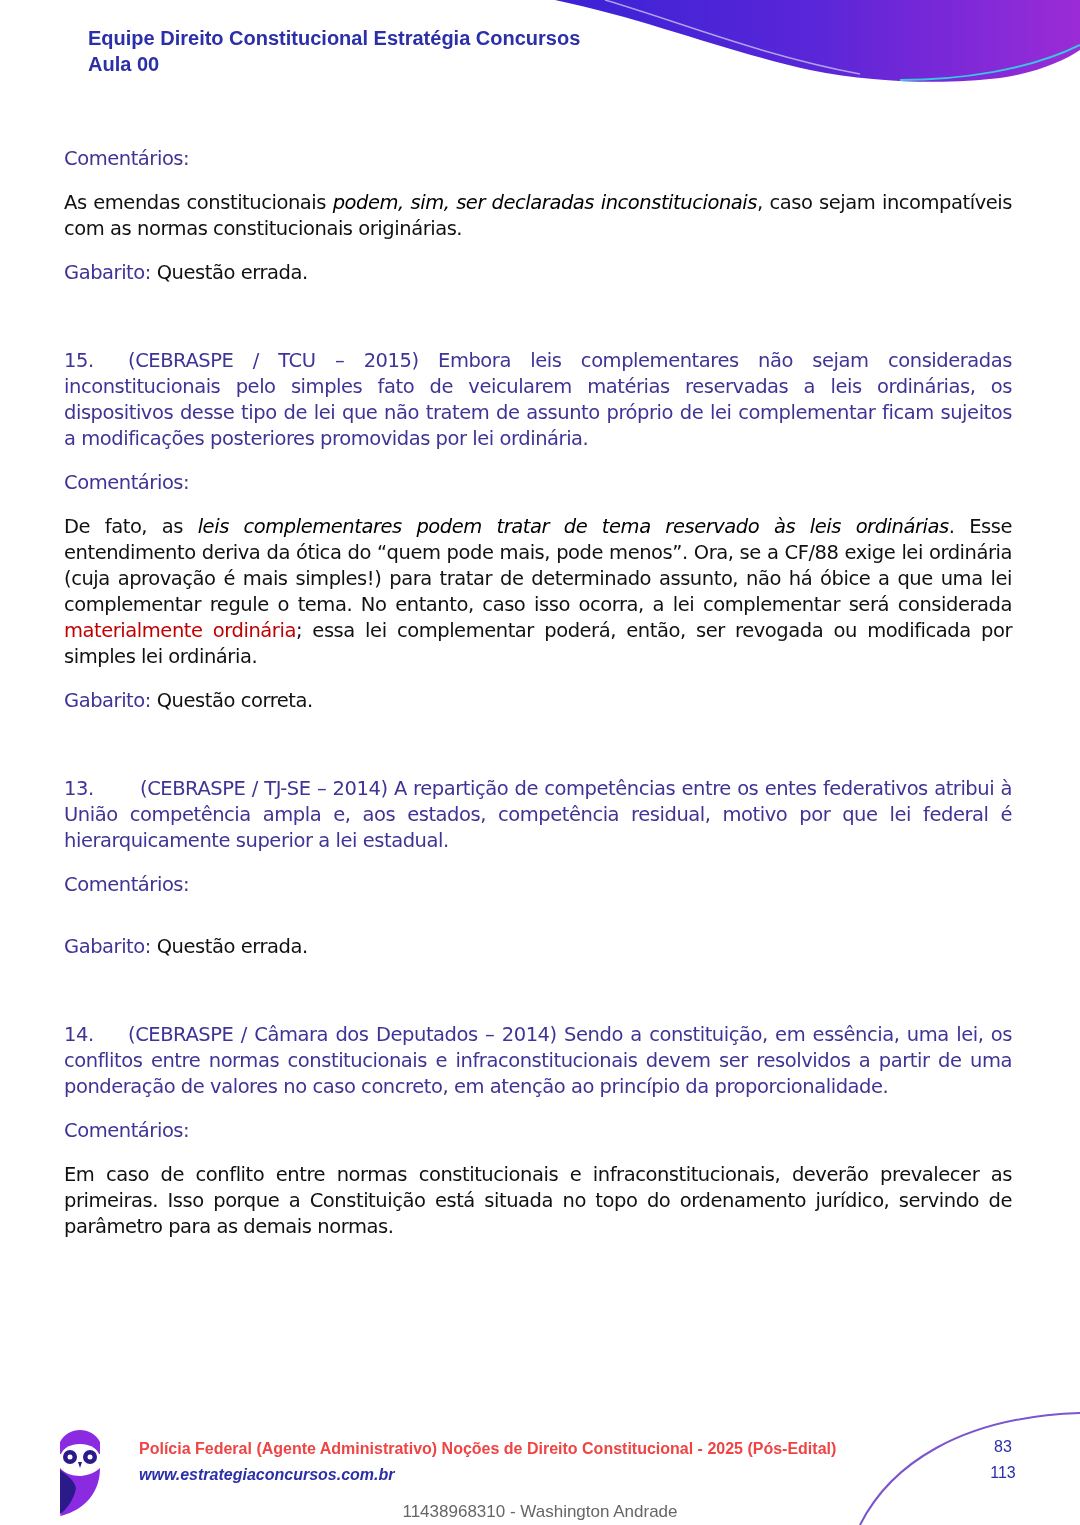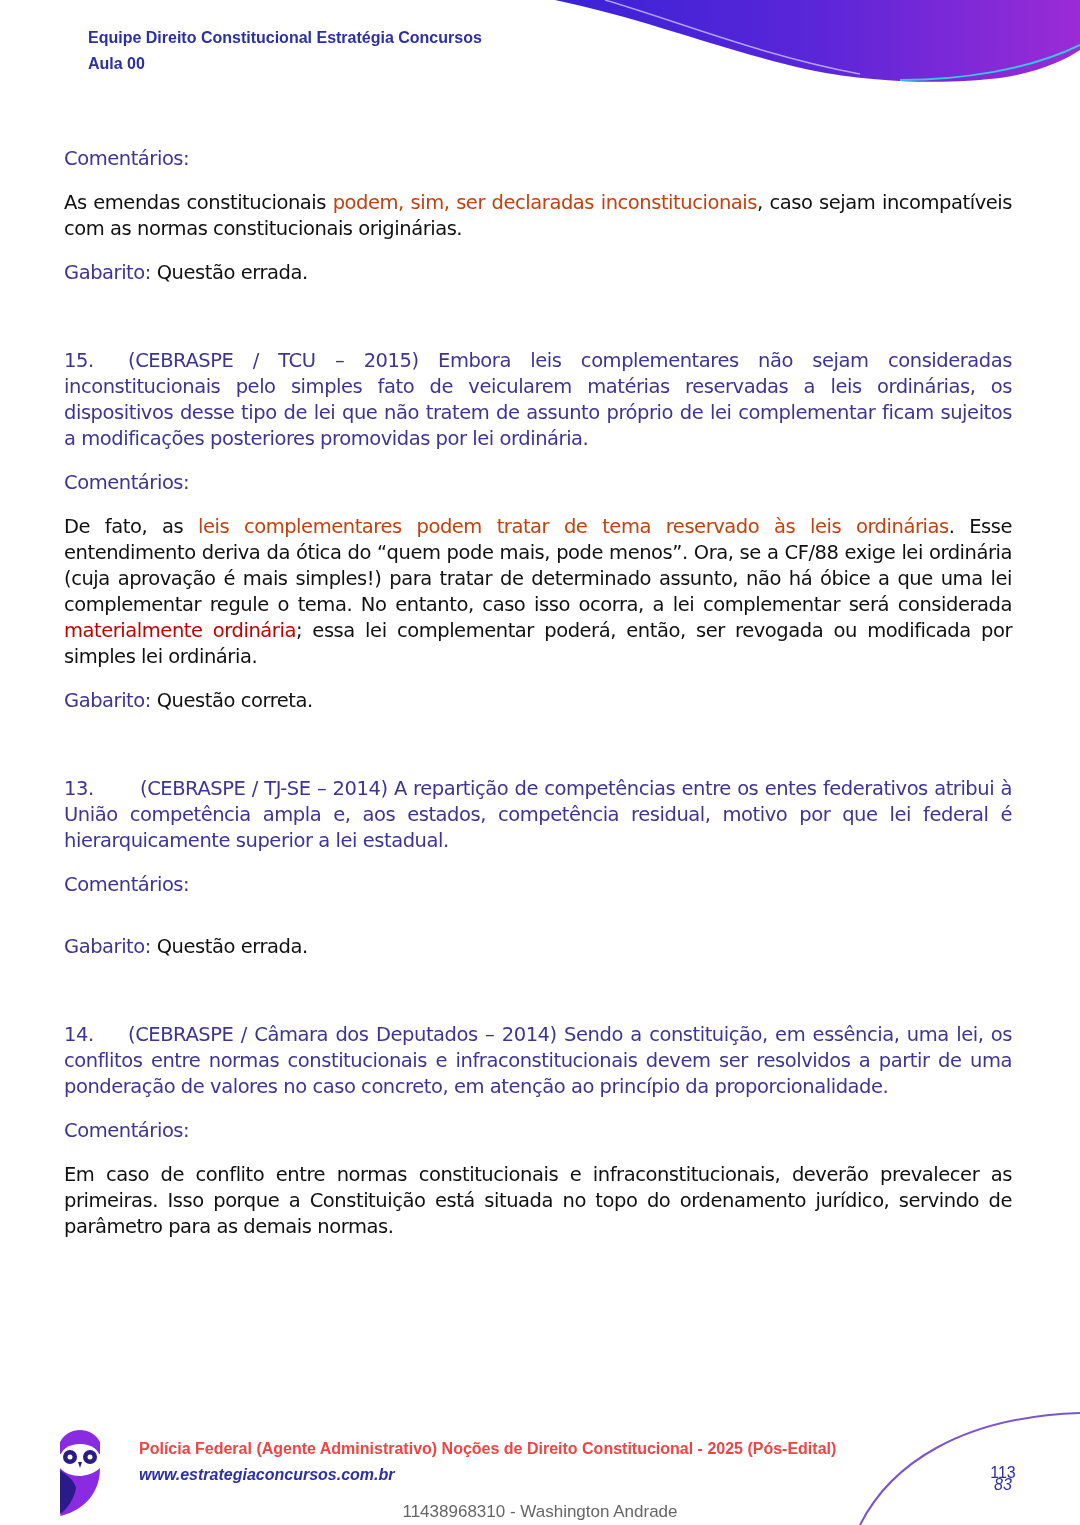--- a/index.html
+++ b/index.html
@@ -1,35 +1,35 @@
 <!DOCTYPE html>
 <html><head>
 <meta charset="utf-8">
 <style>
   html, body { margin: 0; padding: 0; background: #ffffff; }
   body { width: 1080px; height: 1525px; position: relative; overflow: hidden; font-family: "Liberation Sans", sans-serif; }
   .header-wave { position: absolute; top: 0; left: 0; width: 1080px; height: 90px; }
-  .header-text { position: absolute; left: 88px; top: 28px; color: #2b2fa8; font-weight: bold; font-family: "Liberation Sans", sans-serif; font-size: 16px; }
+  .header-text { position: absolute; left: 88px; top: 28px; color: #2b2fa8; font-weight: bold; font-family: "Liberation Sans", sans-serif; font-size: 20px; }
   .header-text .team { display: block; line-height: 20px; }
   .header-text .lesson { display: block; line-height: 20px; margin-top: 6px; }
   .content { position: absolute; left: 64px; top: 128px; width: 948px; font-family: "DejaVu Sans", sans-serif; font-size: 19.5px; line-height: 26px; color: #111; letter-spacing: -0.45px; }
   .content p { margin: 0; text-align: justify; }
   .q { color: #3f3496; }
   .label { color: #3f3496; }
   .red { color: #c00000; }
-  .red-it { color: #c2410c; }
+  .red-it { color: #000000; font-style: italic; }
   .gap-sm { height: 18px; }
   .gap-lg { height: 62px; }
   .qnum { display: inline-block; min-width: 64px; }
   .footer-arc { position: absolute; left: 850px; top: 1405px; width: 230px; height: 120px; }
   .owl { position: absolute; left: 54px; top: 1428px; width: 52px; height: 88px; }
   .footer-course { position: absolute; left: 139px; top: 1440px; font-family: "Liberation Sans", sans-serif; font-weight: bold; font-size: 16px; color: #ef4444; }
   .footer-site { position: absolute; left: 139px; top: 1466px; font-family: "Liberation Sans", sans-serif; font-weight: bold; font-style: italic; font-size: 16px; color: #2b2fa8; }
   .page-num { position: absolute; left: 985px; width: 36px; text-align: center; font-family: "Liberation Sans", sans-serif; font-size: 16px; color: #2b2fa8; }
-  .page-cur { top: 1476px; font-style: italic; }
+  .page-cur { top: 1438px; }
   .page-total { top: 1464px; }
   .watermark { position: absolute; left: 0; width: 1080px; top: 1502px; text-align: center; font-family: "Liberation Sans", sans-serif; font-size: 17px; color: #666; }
 </style>
 </head>
 <body>
 
 <svg class="header-wave" viewBox="0 0 1080 90" preserveAspectRatio="none">
   <defs>
     <linearGradient id="wg" x1="0" y1="0" x2="1" y2="0">
       <stop offset="0" stop-color="#3a22d6"></stop>

